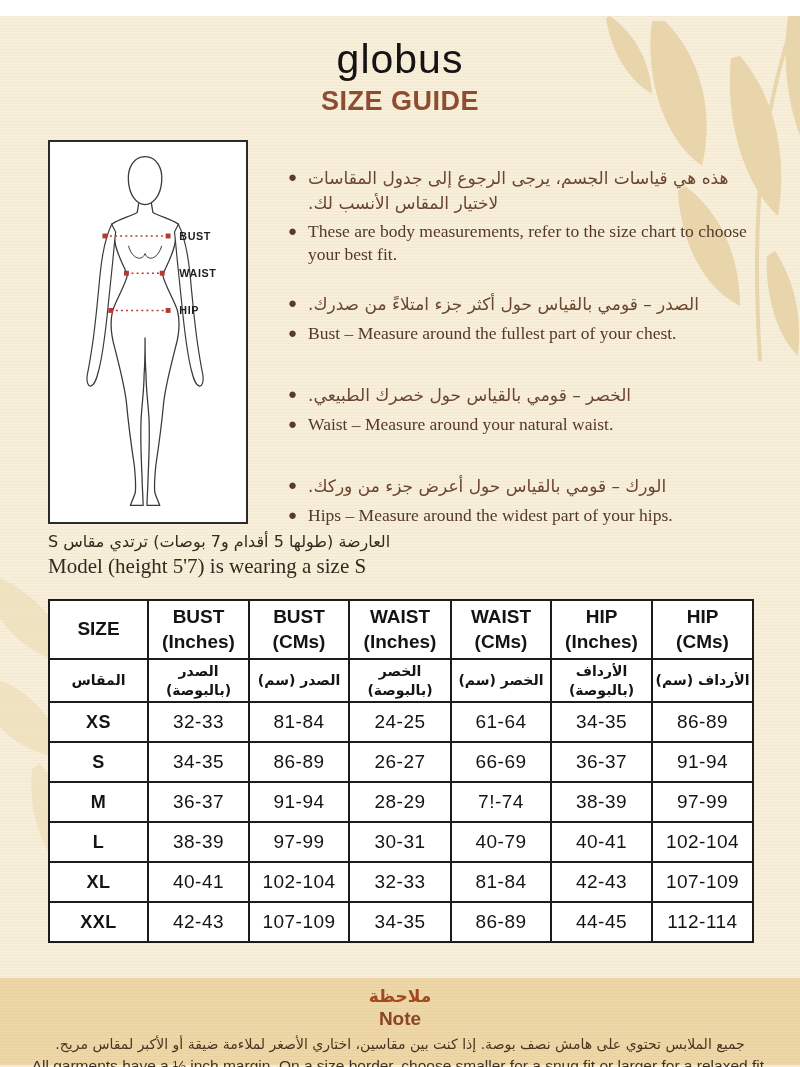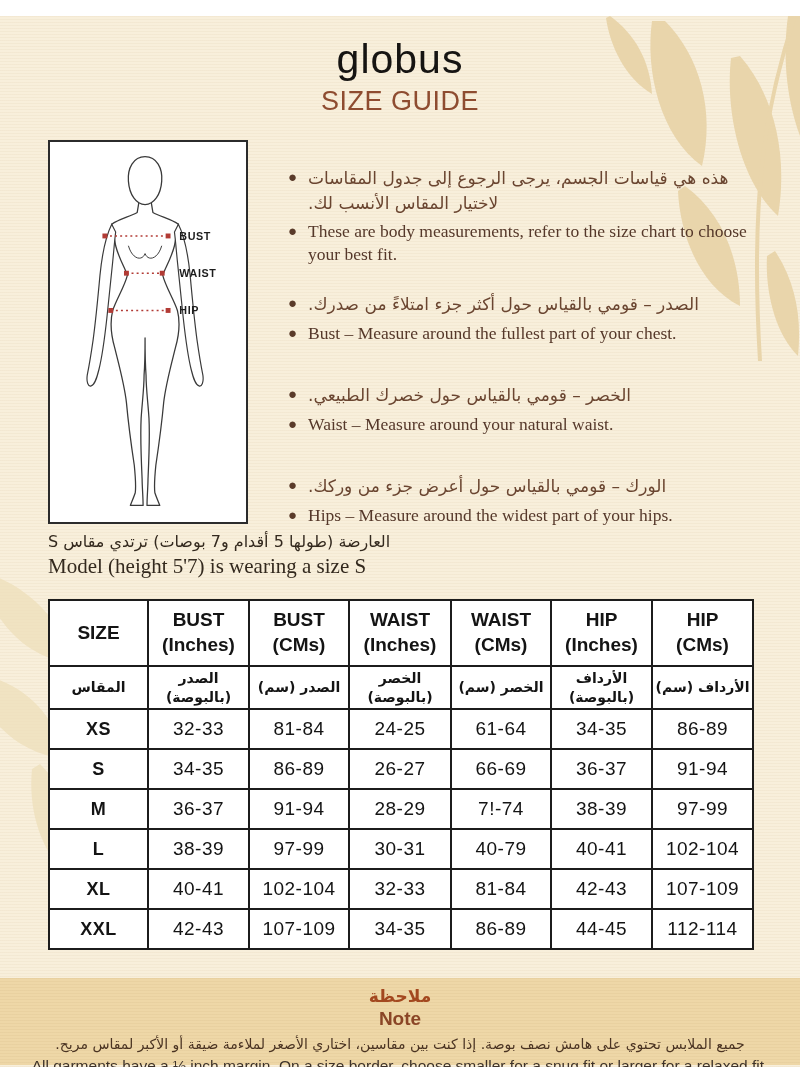--- a/index.html
+++ b/index.html
@@ -11,21 +11,21 @@
     margin-top: 16px;
   }
   .decor { position:absolute; z-index:0; pointer-events:none; }
   .decor-tr { top:0; right:0; }
   .decor-left { top:498px; left:0; opacity:.75; }
   .content { position:relative; z-index:1; }
 
   
   .hdr { text-align:center; padding-top:20px; }
   .logo { font-size:41px; font-weight:500; letter-spacing:1px; color:#161412; }
-  .title { font-size:27px; font-weight:400; letter-spacing:.5px; color:#8e4c30; margin-top:3px; }
+  .title { font-size:27px; font-weight:700; letter-spacing:.5px; color:#8e4c30; margin-top:3px; }
 
   
   .figure-box {
     position:absolute; left:48px; top:124px; width:200px; height:384px;
     background:#fff; border:2px solid #2b2b2b;
   }
   .figure-box svg { display:block; width:100%; height:100%; }
 
   
   .bullets { position:absolute; left:288px; top:150px; width:470px; }
@@ -44,21 +44,21 @@
 
   
   table.size-table {
     position:absolute; left:48px; top:583px; width:704px;
     border-collapse:collapse; table-layout:fixed; background:#fff; z-index:1;
   }
   .size-table th, .size-table td {
     border:2px solid #1c1c1c; text-align:center; vertical-align:middle;
     color:#141414; padding:0 2px;
   }
-  .hrow-en { height:66px; }
+  .hrow-en { height:59px; }
   .hrow-en th { font-size:19px; font-weight:700; white-space:pre-line; line-height:1.3; }
   .hrow-ar { height:43px; }
   .hrow-ar th { font-family:"DejaVu Sans", sans-serif; font-size:14px; font-weight:700; white-space:pre-line; line-height:1.35; }
   .drow { height:40px; }
   .drow .szc { font-size:18px; font-weight:700; }
   .drow td { font-size:19px; font-weight:400; letter-spacing:.5px; }
 
   
   .note-band {
     position:absolute; left:0; top:962px; width:800px; height:87px;

